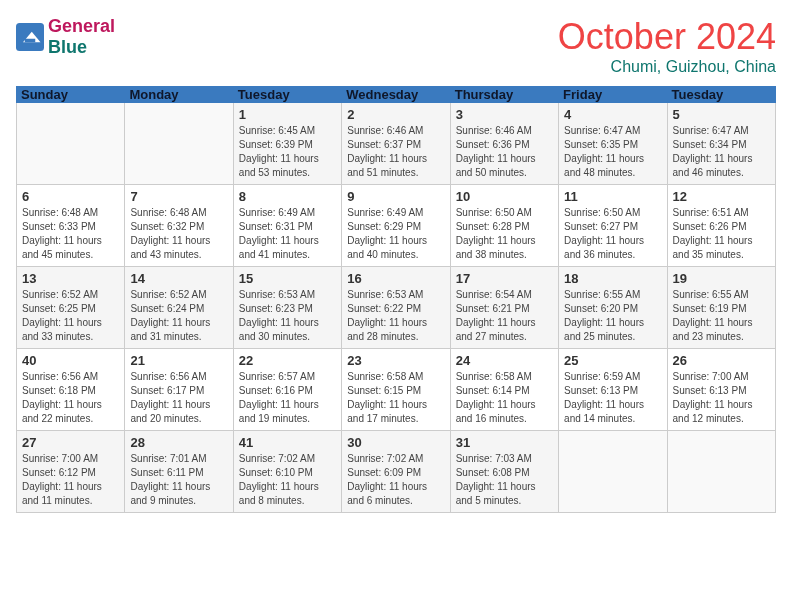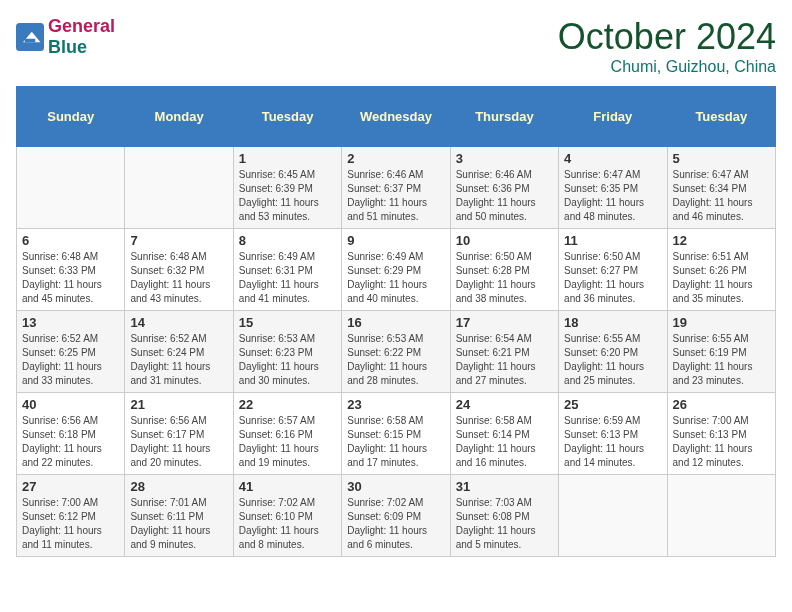--- a/index.html
+++ b/index.html
@@ -35,38 +35,38 @@
     .logo-icon {
       width: 28px;
       height: 28px;
     }
     .title-block {
       text-align: right;
     }
     .month-title {
       font-size: 36px;
       font-weight: normal;
-      color: #14532d;
+      color: #ef4444;
     }
     .location-title {
       font-size: 16px;
       color: #0f766e;
     }
     table {
       width: 100%;
       border-collapse: collapse;
       table-layout: fixed;
     }
     thead tr th {
       background: #3a7abf;
-      color: #fef9c3;
+      color: #0f172a;
       font-size: 13px;
       font-weight: bold;
-      padding: 22px 4px;
-      text-align: center;
+      padding: 0 4px;
+      text-align: left;
       border: 1px solid #3a7abf;
     }
     tbody tr td {
       border: 1px solid #ccc;
       vertical-align: top;
       padding: 4px 5px;
       font-size: 10.5px;
       color: #333;
       height: 80px;
       background: #fff;

